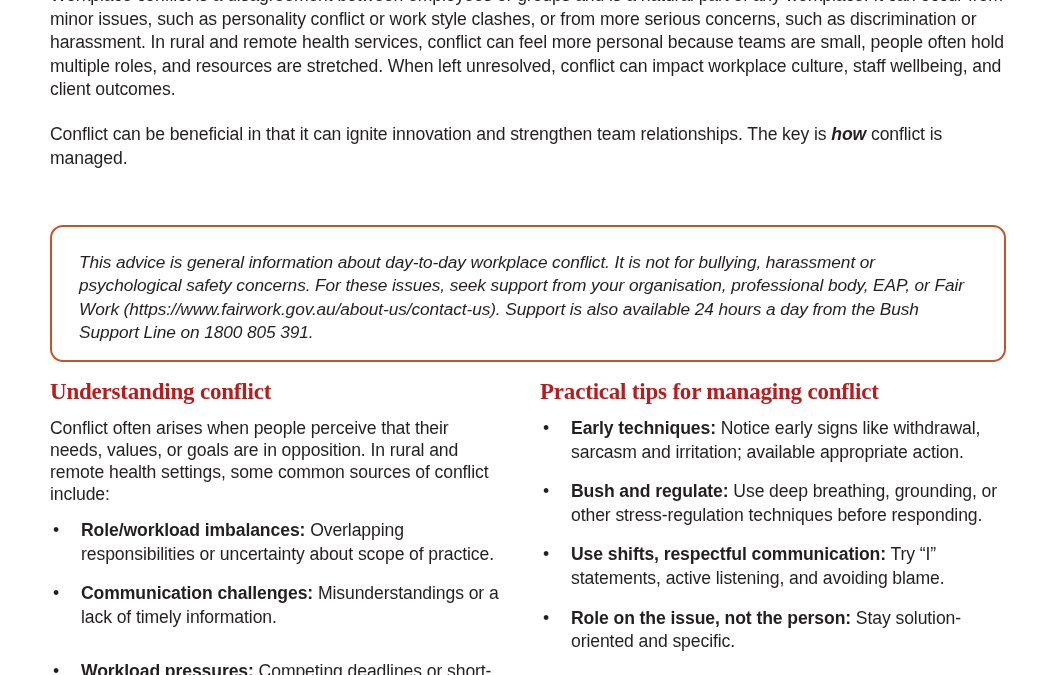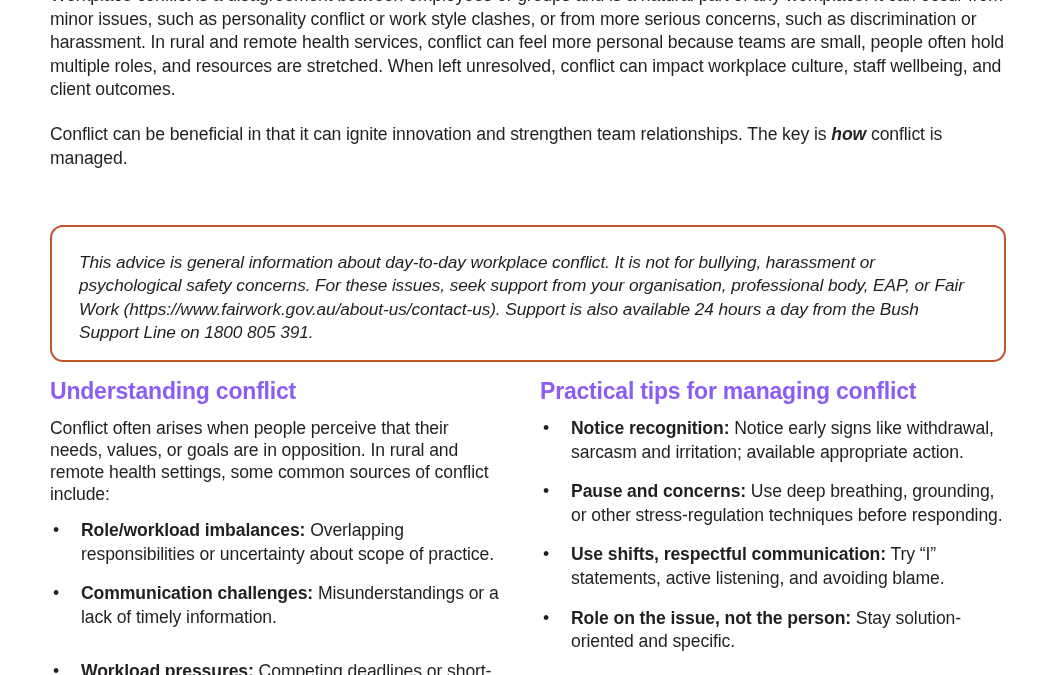--- a/index.html
+++ b/index.html
@@ -81,23 +81,24 @@
     flex: 0 0 450px;
   }
   .col-right {
     width: 474px;
     flex: 0 0 474px;
   }
   h2.section-title {
     font-size: 23px;
     line-height: 27px;
     font-weight: bold;
-    color: #8b5cf6;
+    color: #b91c1c;
     margin: 0 0 12px 0;
     letter-spacing: -0.2px;
+    font-family: Liberation Serif, serif;
   }
   .col-par {
     font-size: 17.6px;
     line-height: 22px;
     letter-spacing: -0.1px;
     margin: 0 0 14px 0;
     color: #231f20;
   }
   ul.bullets {
     list-style: none;
@@ -164,24 +165,24 @@
         <li>
           <span class="dot">•</span><b>Communication challenges:</b><span> Misunderstandings or a lack of timely information.</span>
         </li>
       </ul>
     </div>
 
     <div class="col-right">
       <h2 class="section-title">Practical tips for managing conflict</h2>
       <ul class="bullets">
         <li>
-          <span class="dot">•</span><b>Notice recognition:</b><span> Notice early signs like withdrawal, sarcasm and irritation; available appropriate action.</span>
-        </li>
-        <li>
-          <span class="dot">•</span><b>Pause and concerns:</b><span> Use deep breathing, grounding, or other stress-regulation techniques before responding.</span>
+          <span class="dot">•</span><b>Early techniques:</b><span> Notice early signs like withdrawal, sarcasm and irritation; available appropriate action.</span>
+        </li>
+        <li>
+          <span class="dot">•</span><b>Bush and regulate:</b><span> Use deep breathing, grounding, or other stress-regulation techniques before responding.</span>
         </li>
         <li>
           <span class="dot">•</span><b>Use shifts, respectful communication:</b><span> Try “I” statements, active listening, and avoiding blame.</span>
         </li>
         <li>
           <span class="dot">•</span><b>Role on the issue, not the person:</b><span> Stay solution-oriented and specific.</span>
         </li>
       </ul>
     </div>
 

